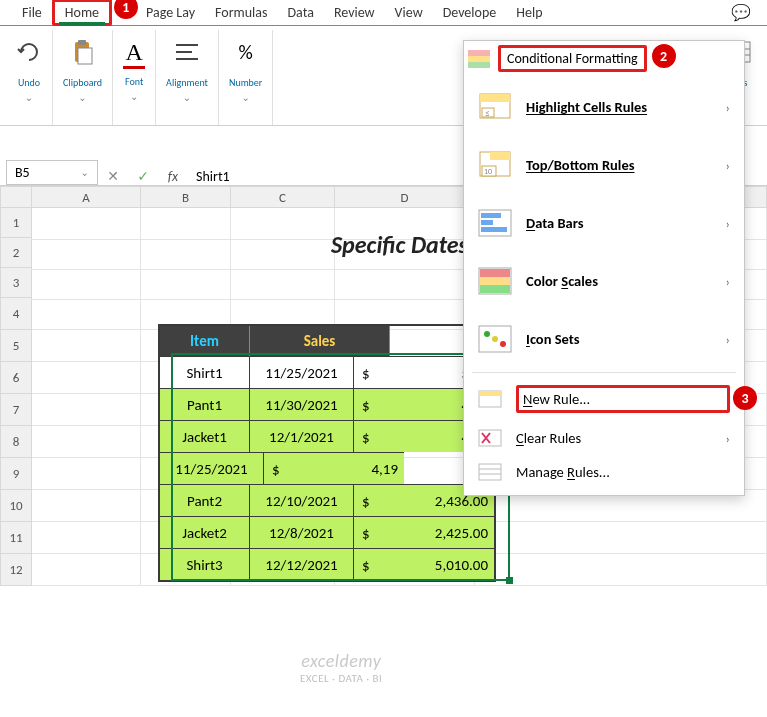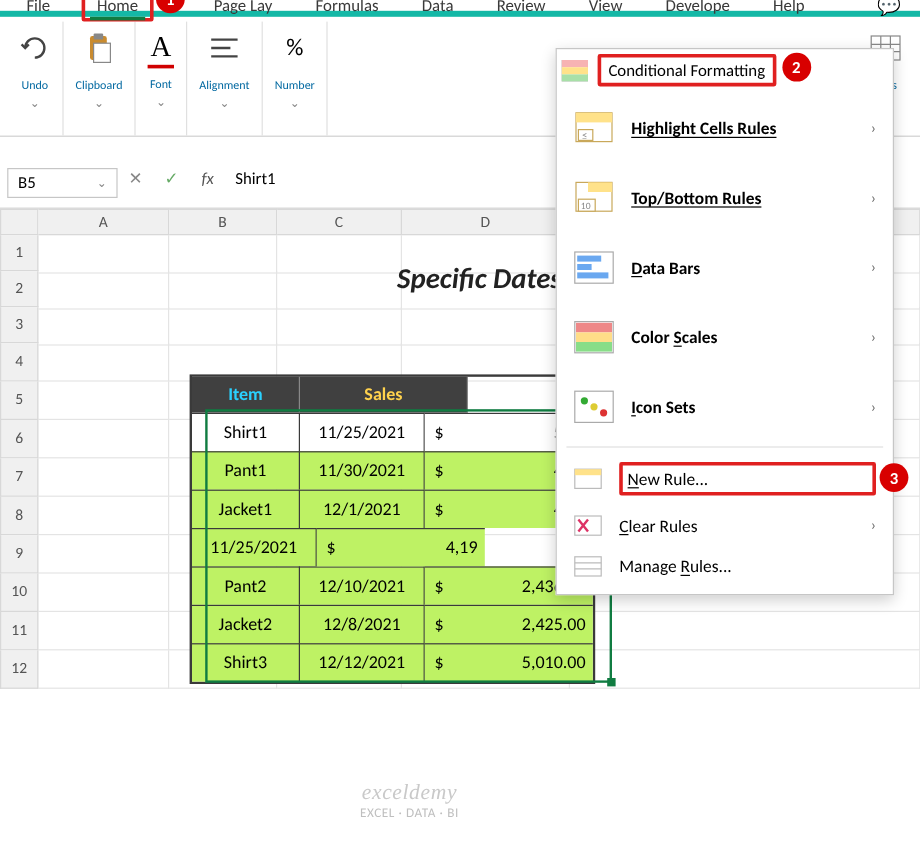--- a/index.html
+++ b/index.html
@@ -9,24 +9,24 @@
     background: #fff;
     width: 767px;
     height: 717px;
     overflow: hidden;
     position: relative;
   }
   
   .tabs {
     display: flex;
     align-items: center;
-    height: 14px;
-    border-bottom: 5px solid #14b8a6;
+    height: 26px;
+    border-bottom: 1px solid #14b8a6;
     padding-left: 12px;
-    gap: 16px;
+    gap: 0;
   }
   .tab {
     padding: 4px 10px;
     font-size: 14px;
     color: #3a3a3a;
     cursor: pointer;
   }
   .tab.active {
     position: relative;
   }
@@ -94,21 +94,21 @@
     width: 34px; height: 30px; flex: 0 0 34px;
     display:flex; align-items:center; justify-content:center;
   }
   .dd-item .lbl { flex:1; font-weight:600; }
   .dd-item .lbl.thin { font-weight: 400; }
   .dd-item .arrow { color:#666; font-size: 13px; }
   .dd-sep { height:1px; background:#e0e0e0; margin: 4px 8px; }
   .underline-first { text-decoration: underline; text-decoration-thickness:1px; text-underline-offset:2px; }
   
   .fbar {
-    display:flex; align-items:flex-start; height: 34px;
+    display:flex; align-items:flex-end; height: 34px;
     border-bottom: 1px solid #d0d0d0;
     font-size: 14px;
   }
   .namebox {
     width: 92px; padding: 3px 8px; margin-left: 6px;
     border: 1px solid #c6c6c6; background:#fff;
     display:flex; align-items:center; justify-content:space-between;
   }
   .fbtn { width: 30px; text-align:center; color:#888; }
   .fx { font-style: italic; color:#555; width: 30px; text-align:center; }
@@ -189,21 +189,21 @@
     position:absolute; width:7px; height:7px; background:#107c41;
     z-index:7;
   }
   
   svg { display:block; }
   .watermark {
     position:absolute; top: 650px; left: 300px;
     color:#bfbfbf; font-size:11px; letter-spacing:0.5px;
     z-index:2; text-align:center; pointer-events:none;
   }
-  .watermark .wm-excel { font-style:italic; color:#c9c9c9;font-family:Liberation Serif, serif; }
+  .watermark .wm-excel { font-style:italic; color:#c9c9c9; }
 </style>
 </head>
 <body>
 
 <div class="tabs">
   <div class="tab">File</div>
   <div style="position:relative;">
     <div class="tab active red-box" style="padding:2px 10px;">Home</div>
     <div class="callout" style="left:62px; top:-4px;">1</div>
   </div>

